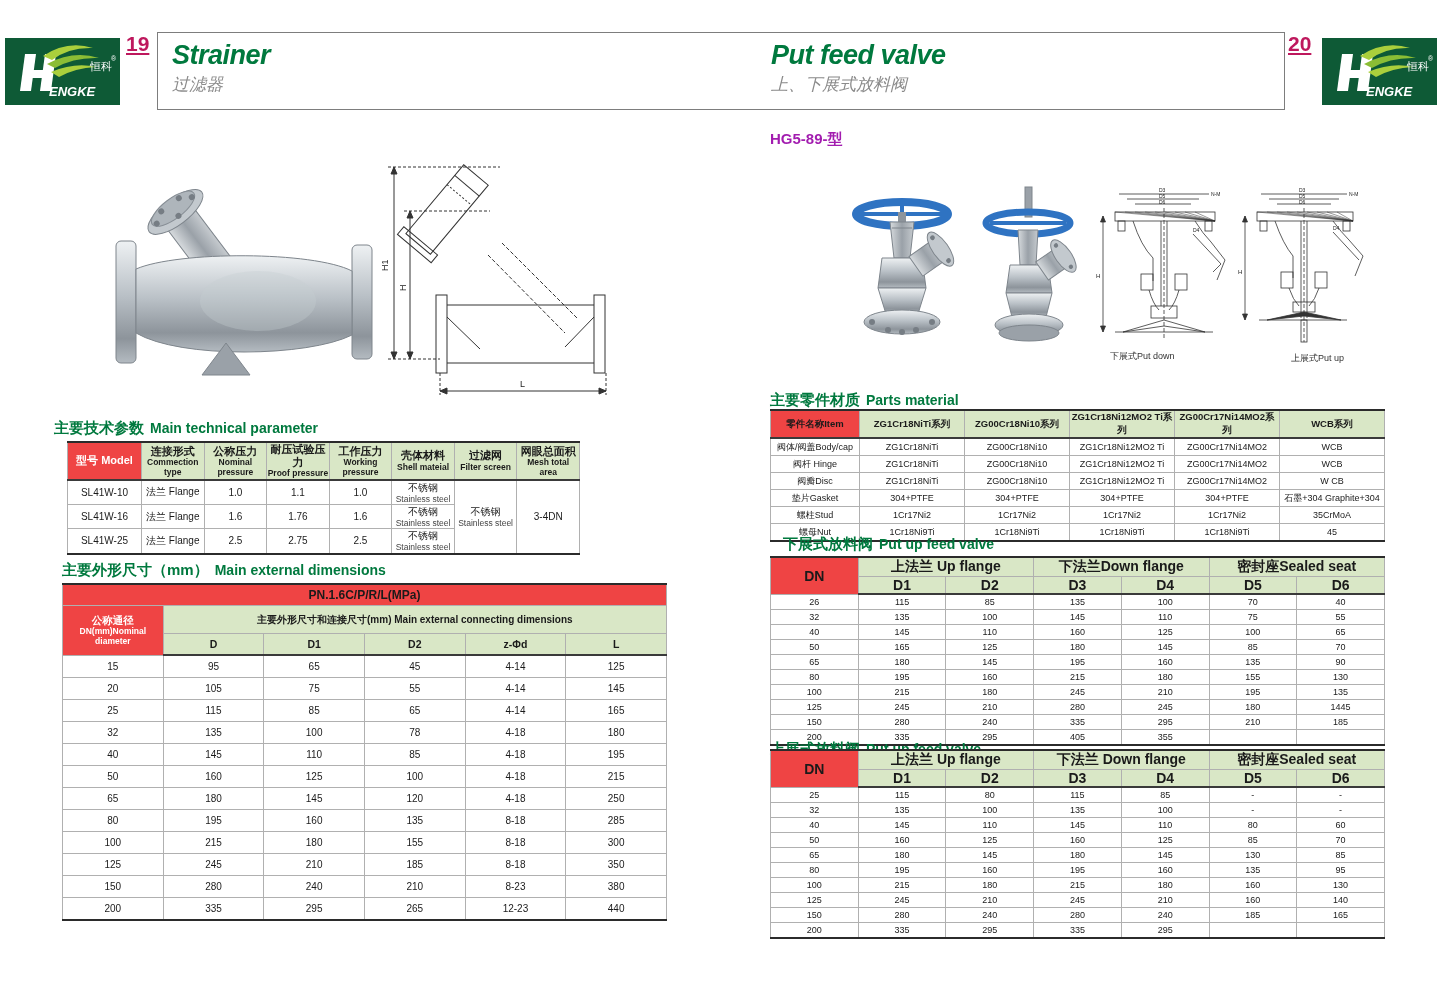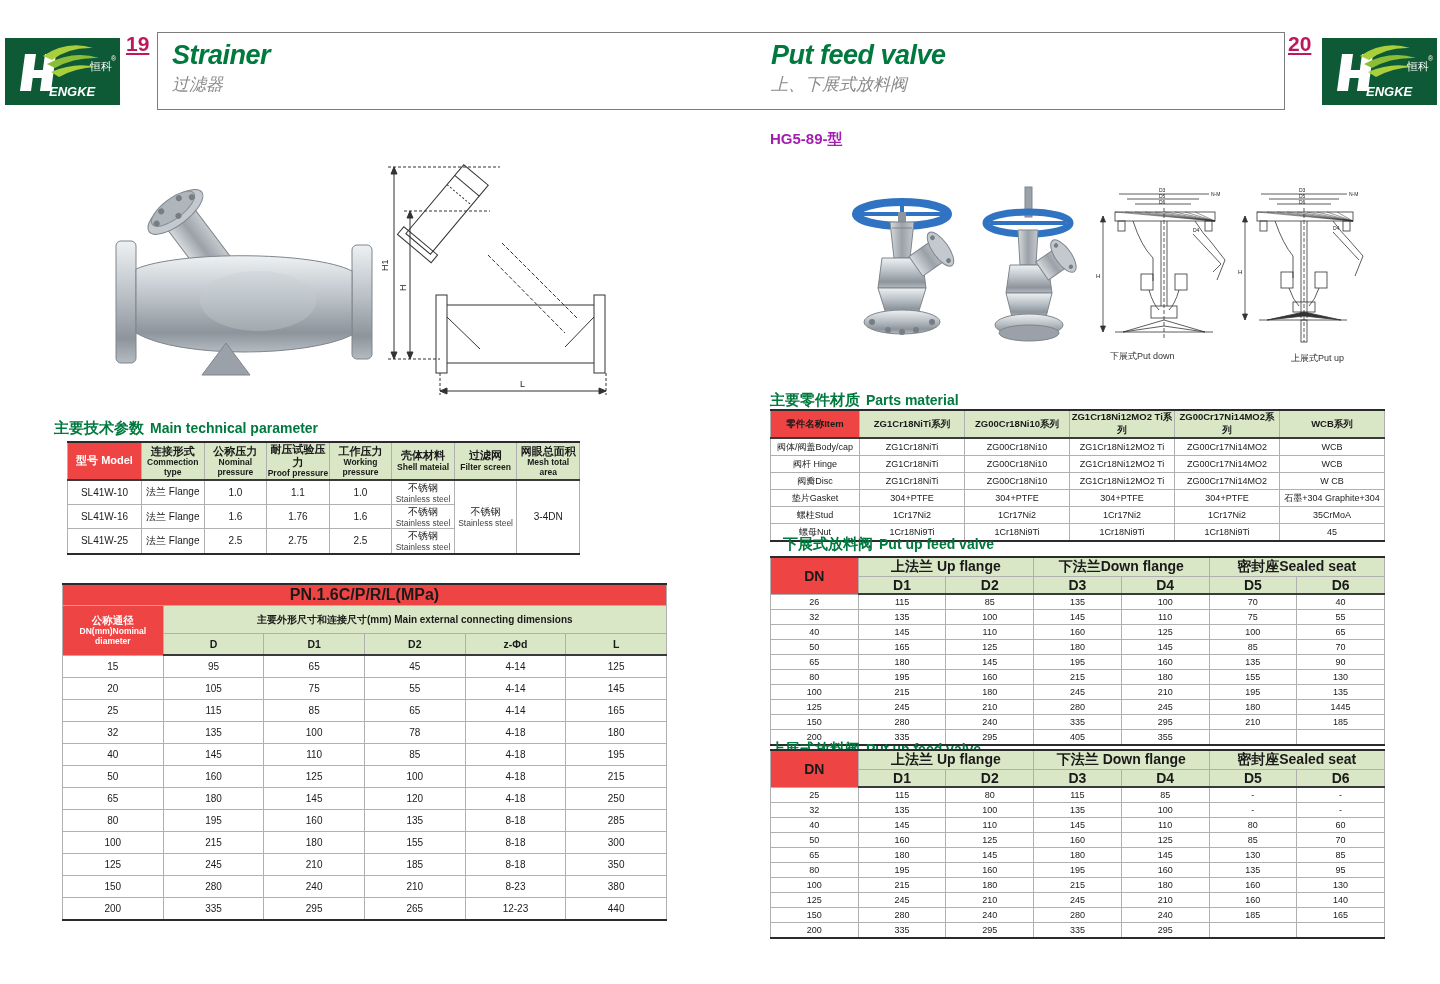--- a/index.html
+++ b/index.html
@@ -20,21 +20,21 @@
   .t thead tr:last-child th{border-bottom:2px solid #3a3a3a;}
   .dk{background:#ef4444;color:#fff;}
   .dk div{color:#fff;}
   .lg{background:#d9e7c6;}
   .hz{font-size:11px;font-weight:bold;line-height:1.15;}
   .he{font-size:8.5px;font-weight:bold;margin-top:1px;line-height:1.1;}
   .en{font-size:8.5px;color:#444;line-height:1.1;}
 
   .t1 thead th{height:30px;}
   .t1 tbody td{height:23px;font-size:10px;}
-  .t2 .pn{height:20px;font-size:16px;font-weight:bold;}
+  .t2 .pn{height:20px;font-size:12px;font-weight:bold;}
   .t2 .group{height:27px;font-size:10px;font-weight:bold;}
   .t2 .colh{height:20px;font-size:10.5px;font-weight:bold;}
   .t2 tbody td{height:21px;font-size:10px;}
   .tp thead th{height:21px;font-size:9.5px;font-weight:bold;}
   .tp tbody td{height:16px;font-size:9px;}
   .tf thead th{height:15px;font-size:14px;font-weight:bold;}
   .tf tbody td{height:14px;font-size:9px;}
   svg text{font-family:"Liberation Sans",sans-serif;}
 </style>
 </head>
@@ -225,20 +225,23 @@
         <td>2.75</td>
         <td>2.5</td>
         <td>
             <div>不锈钢</div>
             <div class="en">Stainless steel</div>
           </td>
       </tr>
     </tbody>
   </table>
 
+  <div class="abs sec-title" style="left:62px;top:561px;">
+    <span class="zh">主要外形尺寸（mm）</span><span>Main external dimensions</span>
+  </div>
 
   <table class="t t2 abs" style="left:62px;top:583px;width:605px;">
     <thead>
       <tr>
         <th colspan="6" class="dk pn">PN.1.6C/P/R/L(MPa)</th>
       </tr>
       <tr>
         <th rowspan="2" class="dk">
             <div class="hz" style="font-size:10.5px">公称通径</div>
             <div class="he">DN(mm)Nominal diameter</div>

